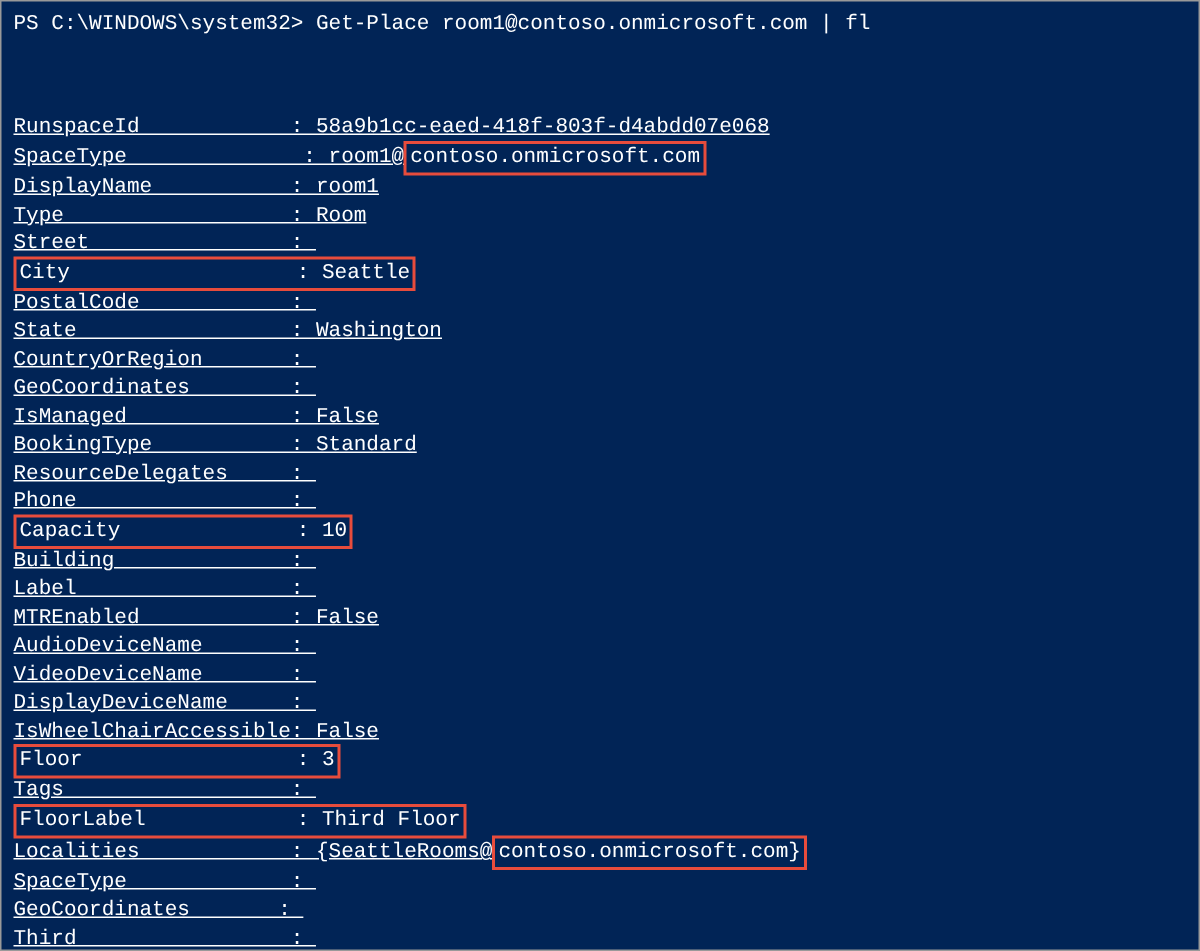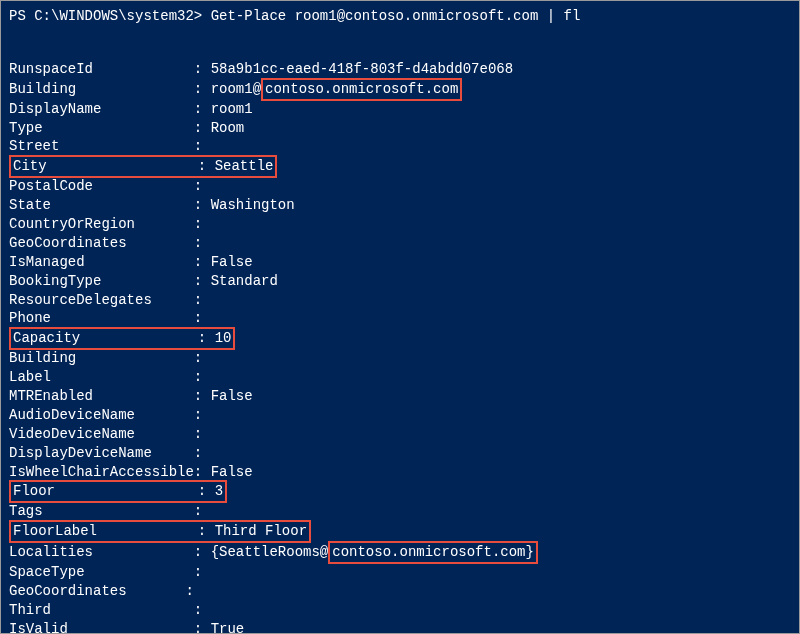--- a/index.html
+++ b/index.html
@@ -13,26 +13,27 @@
       font-family: Consolas, 'Courier New', monospace;
       font-size: 14px;
       line-height: 1.35;
       padding: 6px 8px;
       width: 800px;
       height: 634px;
       overflow: hidden;
       border: 1px solid #999;
     }
     .prompt-line {
-      margin-bottom: 16px;
+      margin-bottom: 32px;
       white-space: pre;
     }
     .output-row {
       white-space: pre;
       position: relative;
+      text-decoration: underline;
     }
     .highlight-box {
       border: 2px solid #e74c3c;
       padding: 0 2px;
       margin: -1px 0;
       display: inline-block;
       text-align: right;
     }
     .spacer {
       height: 18px;
@@ -40,21 +41,21 @@
   </style>
 </head>
 <body>
 
 <div class="prompt-line"><span>PS C:\WINDOWS\system32&gt; </span><span>Get-Place room1@contoso.onmicrosoft.com | fl</span></div>
 
 <div class="spacer"></div>
 
 <div id="output">
     <div class="output-row"><span>RunspaceId            : 58a9b1cc-eaed-418f-803f-d4abdd07e068</span></div>
-    <div class="output-row"><span>Building              : room1@</span><span class="highlight-box">contoso.onmicrosoft.com</span></div>
+    <div class="output-row"><span>SpaceType              : room1@</span><span class="highlight-box">contoso.onmicrosoft.com</span></div>
     <div class="output-row"><span>DisplayName           : room1</span></div>
     <div class="output-row"><span>Type                  : Room</span></div>
     <div class="output-row"><span>Street                : </span></div>
     <div class="output-row"><span class="highlight-box">City                  : Seattle</span></div>
     <div class="output-row"><span>PostalCode            : </span></div>
     <div class="output-row"><span>State                 : Washington</span></div>
     <div class="output-row"><span>CountryOrRegion       : </span></div>
     <div class="output-row"><span>GeoCoordinates        : </span></div>
     <div class="output-row"><span>IsManaged             : False</span></div>
     <div class="output-row"><span>BookingType           : Standard</span></div>

